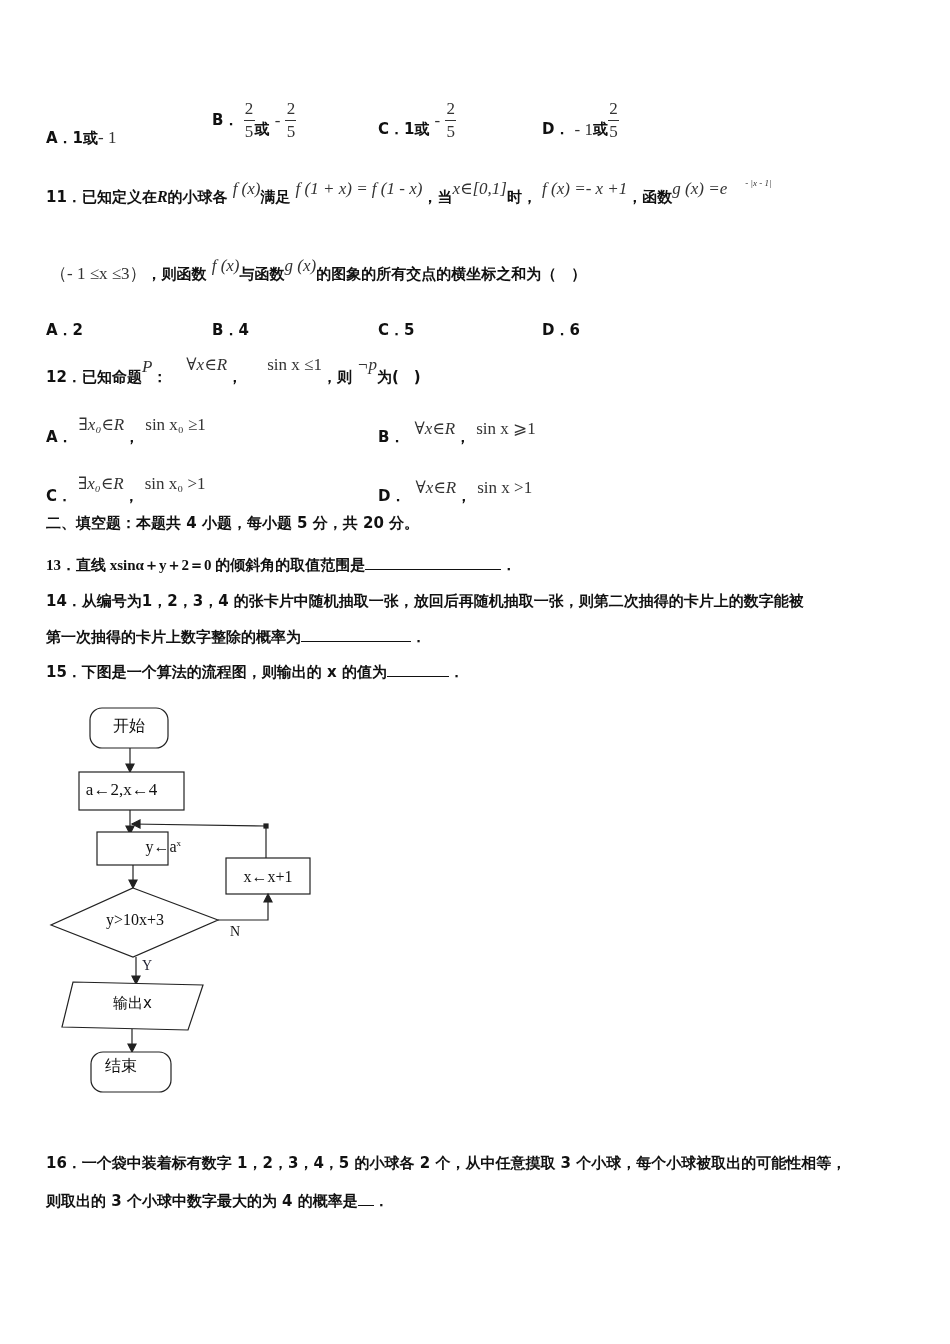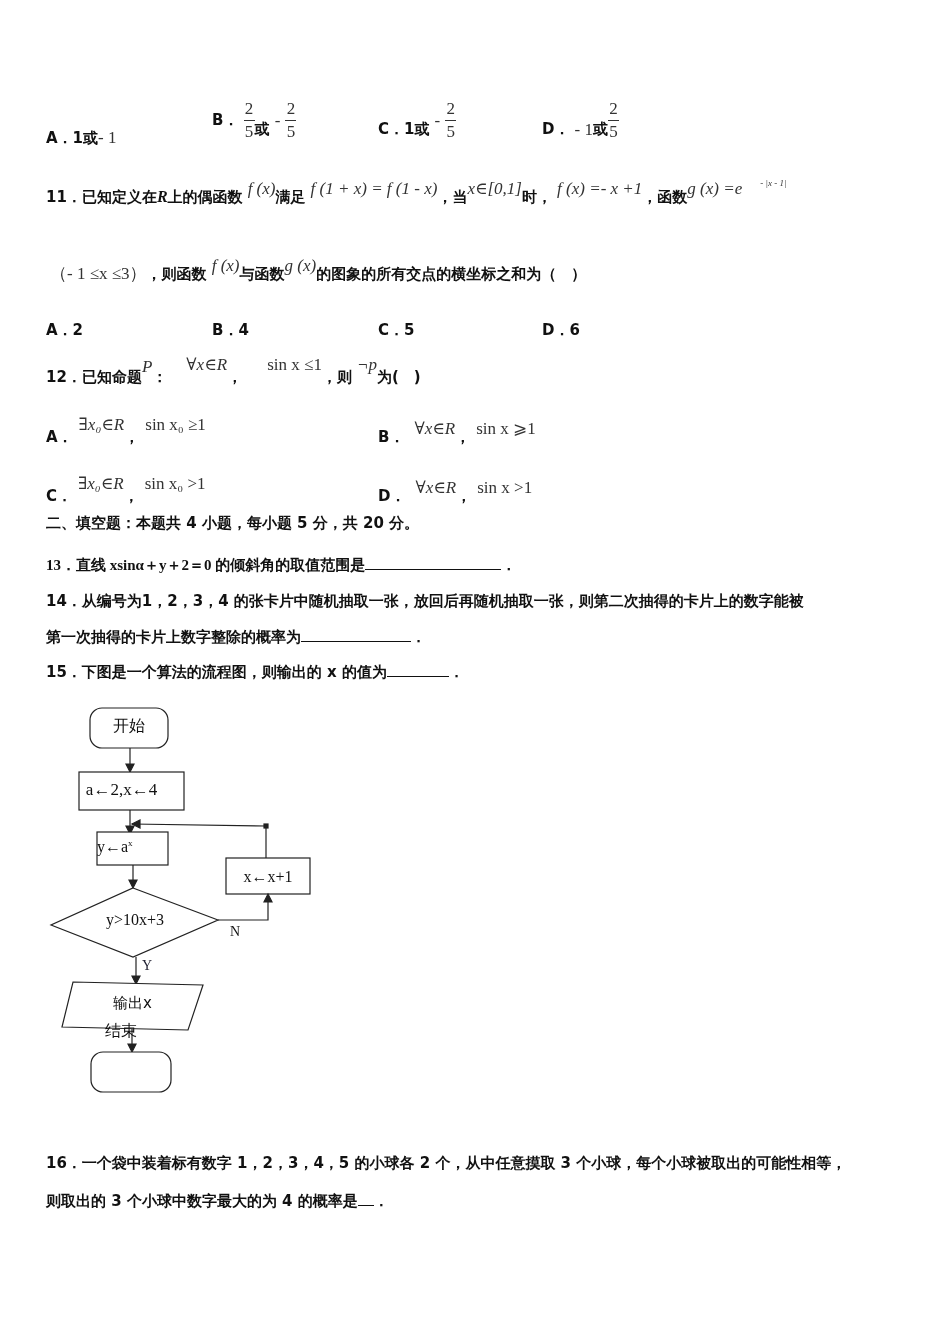--- a/index.html
+++ b/index.html
@@ -49,21 +49,21 @@
     <span class="b" style="vertical-align:middle;position:relative;top:9px">D．</span>
     <span class="m" style="vertical-align:middle;position:relative;top:9px">- 1</span><span class="b" style="vertical-align:middle;position:relative;top:9px">或</span><span class="frac">
         <span>2</span>
         <span class="bar"></span>
         <span>5</span>
       </span>
   </div>
 </div>
 
 <div class="abs" style="left:46px;top:186px;">
-  <span class="b">11．</span><span class="cn">已知定义在</span><span class="cn" style="font-style:italic;font-family:'Liberation Serif',serif;font-size:16px">R</span><span class="cn">上的偶函数</span>
+  <span class="b">11．</span><span class="cn">已知定义在</span><span class="cn" style="font-style:italic;font-family:'Liberation Serif',serif;font-size:16px">R</span><span class="cn">的小球各</span>
   <span class="mi" style="position:relative;top:-8px">f (x)</span><span class="cn">满足</span>
   <span class="mi" style="position:relative;top:-8px">f (1 + x) = f (1 - x)</span><span class="cn">，当</span><span class="mi" style="position:relative;top:-8px">x∈[0,1]</span><span class="cn">时，</span>
   <span class="mi" style="position:relative;top:-8px">f (x) =- x +1</span><span class="cn">，函数</span><span class="mi" style="position:relative;top:-8px">g (x) =e</span><sup class="s mi" style="font-size:9px;position:relative;top:-10px">- |x - 1|</sup>
 </div>
 <div class="abs" style="left:50px;top:262px;">
   <span class="m">（- 1 ≤x ≤3）</span><span class="cn">，则函数</span>
   <span class="mi" style="position:relative;top:-8px">f (x)</span><span class="cn">与函数</span><span class="mi" style="position:relative;top:-8px">g (x)</span><span class="cn">的图象的所有交点的横坐标之和为（　）</span>
 </div>
 <div>
   <div class="abs b" style="left:46px;top:321px;"><span>A．</span><span>2</span></div>
@@ -147,24 +147,24 @@
     <polygon points="73,982 203,985 188,1030 62,1027" fill="#fff"></polygon>
     <line x1="132" y1="1029" x2="132" y2="1050"></line>
     <path d="M128,1044 L136,1044 L132,1052 z" fill="#222"></path>
 
     <rect x="91" y="1052" width="80" height="40" rx="12" fill="#fff"></rect>
   </g>
 </svg>
 
 <div class="abs" style="left:90px;top:716px;width:78px;text-align:center;font-family:'DejaVu Sans',sans-serif;font-size:16px;">开始</div>
 <div class="abs" style="left:79px;top:780px;width:85px;text-align:center;font-family:'Liberation Serif',serif;font-size:17px;">a←2,x←4</div>
-<div class="abs" style="left:97px;top:838px;width:84px;text-align:left;font-family:'Liberation Serif',serif;font-size:16px;"><span>y←a</span><sup style="font-size:9px">x</sup></div>
+<div class="abs" style="left:97px;top:838px;width:84px;text-align:right;font-family:'Liberation Serif',serif;font-size:16px;"><span>y←a</span><sup style="font-size:9px">x</sup></div>
 <div class="abs" style="left:226px;top:868px;width:84px;text-align:center;font-family:'Liberation Serif',serif;font-size:16px;">x←x+1</div>
 <div class="abs" style="left:80px;top:911px;width:110px;text-align:center;font-family:'Liberation Serif',serif;font-size:16px;">y&gt;10x+3</div>
 <div class="abs" style="left:230px;top:924px;font-family:'Liberation Serif',serif;font-size:14px;">N</div>
 <div class="abs" style="left:142px;top:958px;font-family:'Liberation Serif',serif;font-size:14px;color:#223;">Y</div>
 <div class="abs" style="left:70px;top:994px;width:125px;text-align:center;font-family:'DejaVu Sans',sans-serif;font-size:15px;">输出x</div>
-<div class="abs" style="left:91px;top:1021px;width:60px;text-align:center;font-family:'DejaVu Sans',sans-serif;font-size:16px;">结束</div>
+<div class="abs" style="left:91px;top:1056px;width:60px;text-align:center;font-family:'DejaVu Sans',sans-serif;font-size:16px;">结束</div>
 
 <div class="abs cn" style="left:46px;top:1154px;">16．一个袋中装着标有数字 1，2，3，4，5 的小球各 2 个，从中任意摸取 3 个小球，每个小球被取出的可能性相等，</div>
 <div class="abs cn" style="left:46px;top:1192px;">
   <span>则取出的 3 个小球中数字最大的为 4 的概率是</span><span class="blank" style="width:16px"></span><span>．</span>
 </div>
 
 </body></html>

